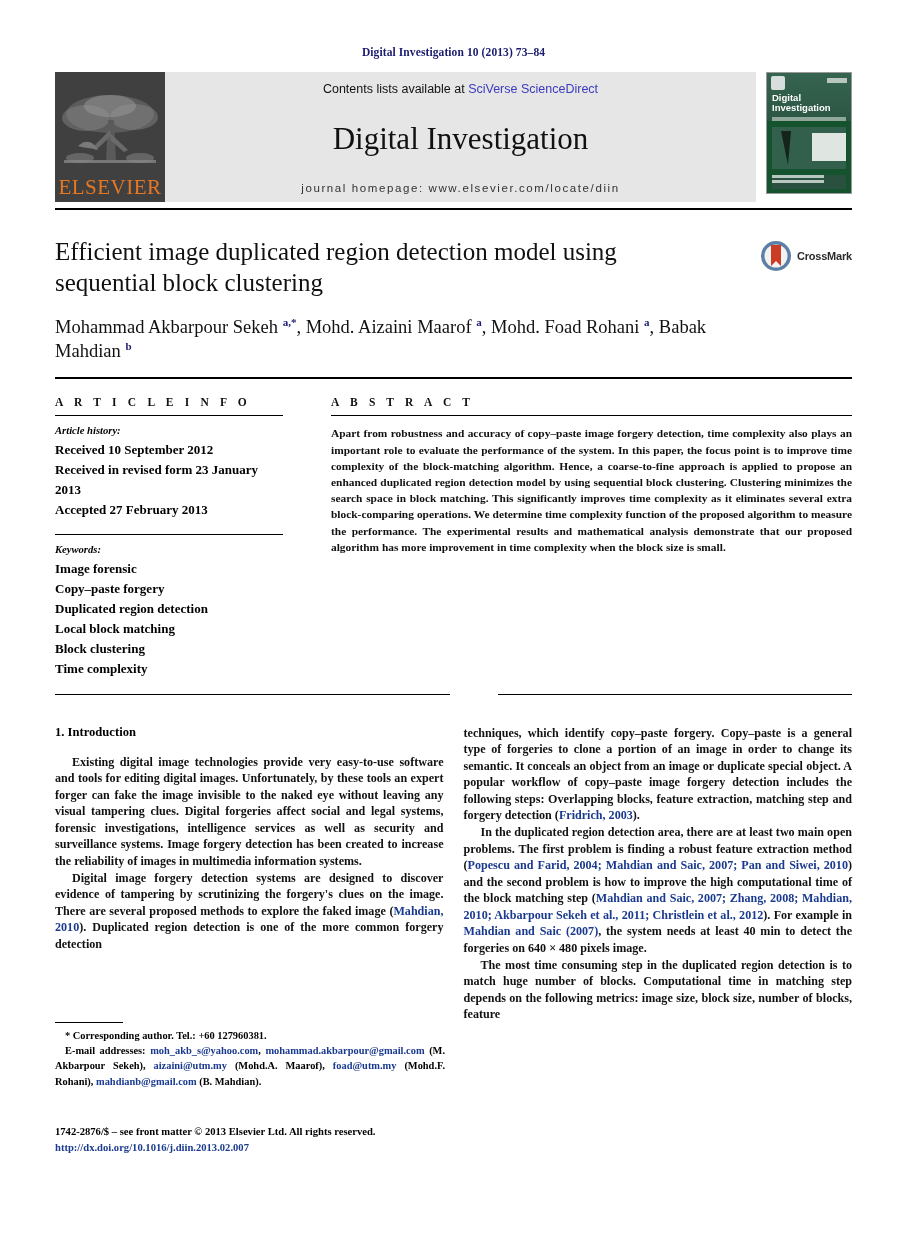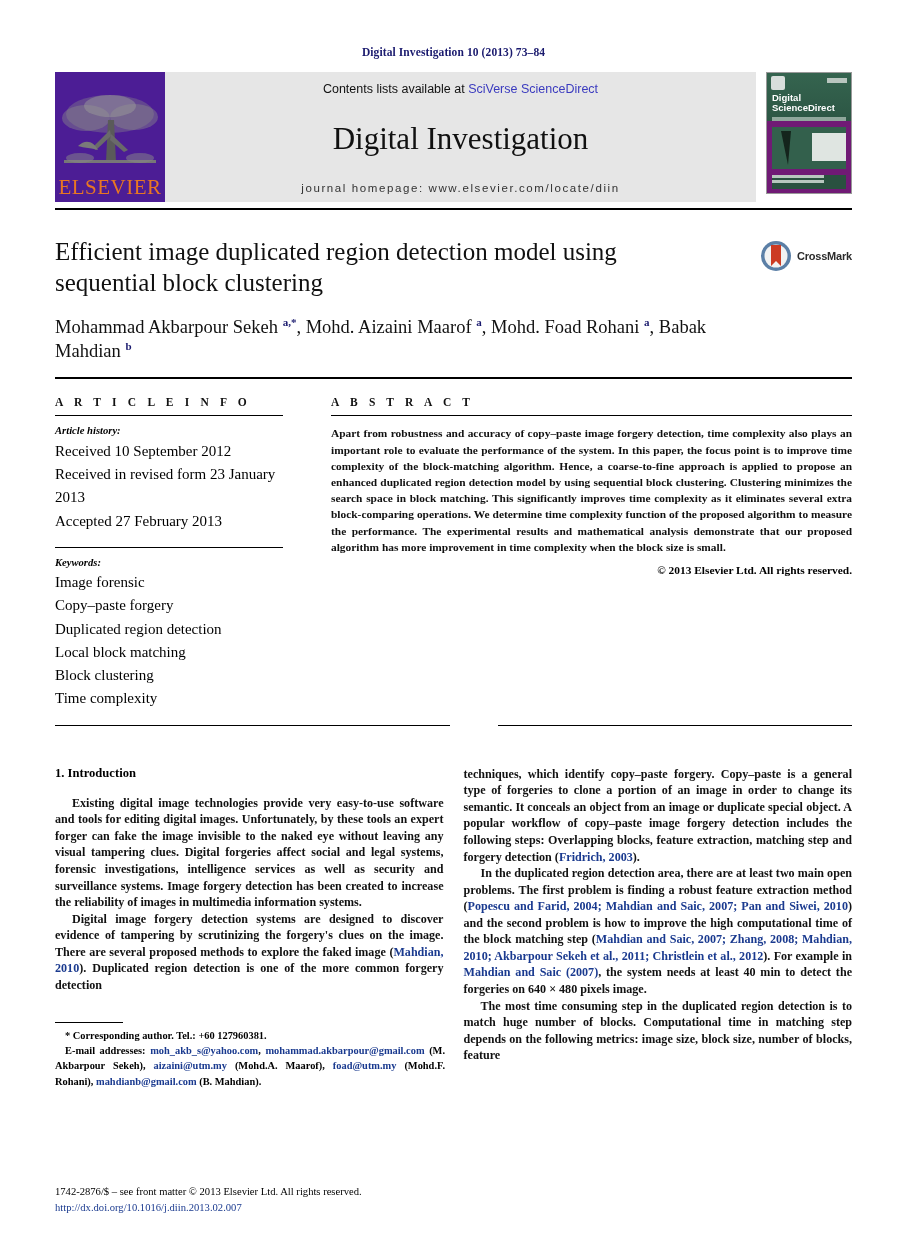--- a/index.html
+++ b/index.html
@@ -36,21 +36,21 @@
     position: relative;
   }
   .banner-logo {
     width: 110px;
     flex: 0 0 110px;
     display: flex;
     flex-direction: column;
     align-items: center;
     justify-content: flex-end;
     padding-bottom: 4px;
-    background: #4c1d95;
+    background: #404040;
   }
   .tree-svg { display: block; }
   .elsevier-word {
     font-family: "Liberation Serif", serif;
     font-size: 21px;
     letter-spacing: 0.5px;
     color: #E87722;
     line-height: 1;
     margin-top: 1px;
   }
@@ -83,21 +83,21 @@
   }
   .banner-cover {
     width: 86px;
     flex: 0 0 86px;
     margin-left: 10px;
     position: relative;
   }
   .cover-img {
     width: 86px;
     height: 122px;
-    background: #701a75;
+    background: #14532d;
     border: 1px solid #999;
     position: relative;
     overflow: hidden;
   }
   .cover-top {
     position: absolute; left: 0; top: 0; right: 0; height: 40%;
     background: linear-gradient(180deg,#35644f 0%, #2c5644 100%);
   }
   .cover-elsevier-mark {
     position: absolute; left: 4px; top: 3px; width: 14px; height: 14px;
@@ -197,21 +197,21 @@
     font-size: 11.5px;
     letter-spacing: 4.2px;
     color: #111;
   }
   .thinrule { border-top: 1.3px solid #000; margin-top: 7px; }
   .info-group { margin-top: 7px; }
   .info-label {
     font-style: italic; font-weight: bold; font-size: 10.6px;
     line-height: 1.55;
   }
-  .info-line { font-size: 15px; line-height: 1.55; font-weight: normal; }
+  .info-line { font-size: 13px; line-height: 1.55; font-weight: bold; }
   .kw-rule { border-top: 1.3px solid #000; margin-top: 14px; }
   .abstract-text {
     margin-top: 9px;
     font-size: 11.4px;
     line-height: 1.42;
     text-align: justify;
     font-weight: bold;
     color: #111;
   }
   .abstract-copy {
@@ -221,21 +221,21 @@
     font-weight: bold;
   }
 
   
   .bodyrules { margin: 14px 55px 0 55px; display: flex; gap: 48px; }
   .bodyrules .r { border-top: 1.4px solid #000; }
   .bodyrules .r1 { flex: 0 0 395px; }
   .bodyrules .r2 { flex: 1 1 auto; }
 
   .columns {
-    margin: 40px 55px 0 55px;
+    margin: 30px 55px 0 55px;
     display: flex;
     gap: 20px;
   }
   .col { flex: 1 1 0; }
   .col-left { max-width: 390px; }
   h2.section {
     font-size: 12.6px;
     font-weight: bold;
     margin: 0 0 14px 0;
     font-family: "Liberation Serif", serif;
@@ -265,25 +265,25 @@
     line-height: 1.46;
     font-weight: bold;
     text-align: justify;
   }
   .fn-indent { text-indent: 10px; }
   .mailto { color: #1a3a8f; }
   .ital { }
   .copyline {
     position: absolute;
     left: 55px;
-    top: 1184px;
+    top: 1124px;
     width: 400px;
     font-size: 10.6px;
     line-height: 1.5;
-    font-weight: normal;
+    font-weight: bold;
   }
   .doi { color: #1a3a8f; }
 </style>
 </head>
 <body>
 
 <div class="page">
 
   <div class="running-head">Digital Investigation 10 (2013) 73–84</div>
 
@@ -316,21 +316,21 @@
       <div class="homepage-line">journal homepage: www.elsevier.com/locate/diin</div>
     </div>
 
     <div class="banner-cover">
       <div class="cover-img">
         <div class="cover-top"></div>
         <div class="cover-elsevier-mark"></div>
         <div class="cover-issn"></div>
         <div class="cover-title">
           <div>Digital</div>
-          <div>ScienceDirect</div>
+          <div>Investigation</div>
         </div>
         <div class="cover-sub"></div>
         <div class="cover-photo">
           <div class="cover-pen"></div>
         </div>
         <div class="cover-footer">
             <span></span>
             <span></span>
           </div>
       </div>
@@ -378,21 +378,20 @@
             <div class="info-line">Block clustering</div>
             <div class="info-line">Time complexity</div>
           </div>
       </div>
     </div>
 
     <div class="col-abs">
       <div class="sec-head">A B S T R A C T</div>
       <div class="thinrule"></div>
       <div class="abstract-text">Apart from robustness and accuracy of copy–paste image forgery detection, time complexity also plays an important role to evaluate the performance of the system. In this paper, the focus point is to improve time complexity of the block-matching algorithm. Hence, a coarse-to-fine approach is applied to propose an enhanced duplicated region detection model by using sequential block clustering. Clustering minimizes the search space in block matching. This significantly improves time complexity as it eliminates several extra block-comparing operations. We determine time complexity function of the proposed algorithm to measure the performance. The experimental results and mathematical analysis demonstrate that our proposed algorithm has more improvement in time complexity when the block size is small.</div>
-      <div class="abstract-copy">© 2013 Elsevier Ltd. All rights reserved.</div>
     </div>
   </div>
 
   <div class="bodyrules">
     <div class="r r1"></div>
     <div class="r r2"></div>
   </div>
 
   <div class="columns">
     <div class="col col-left">

